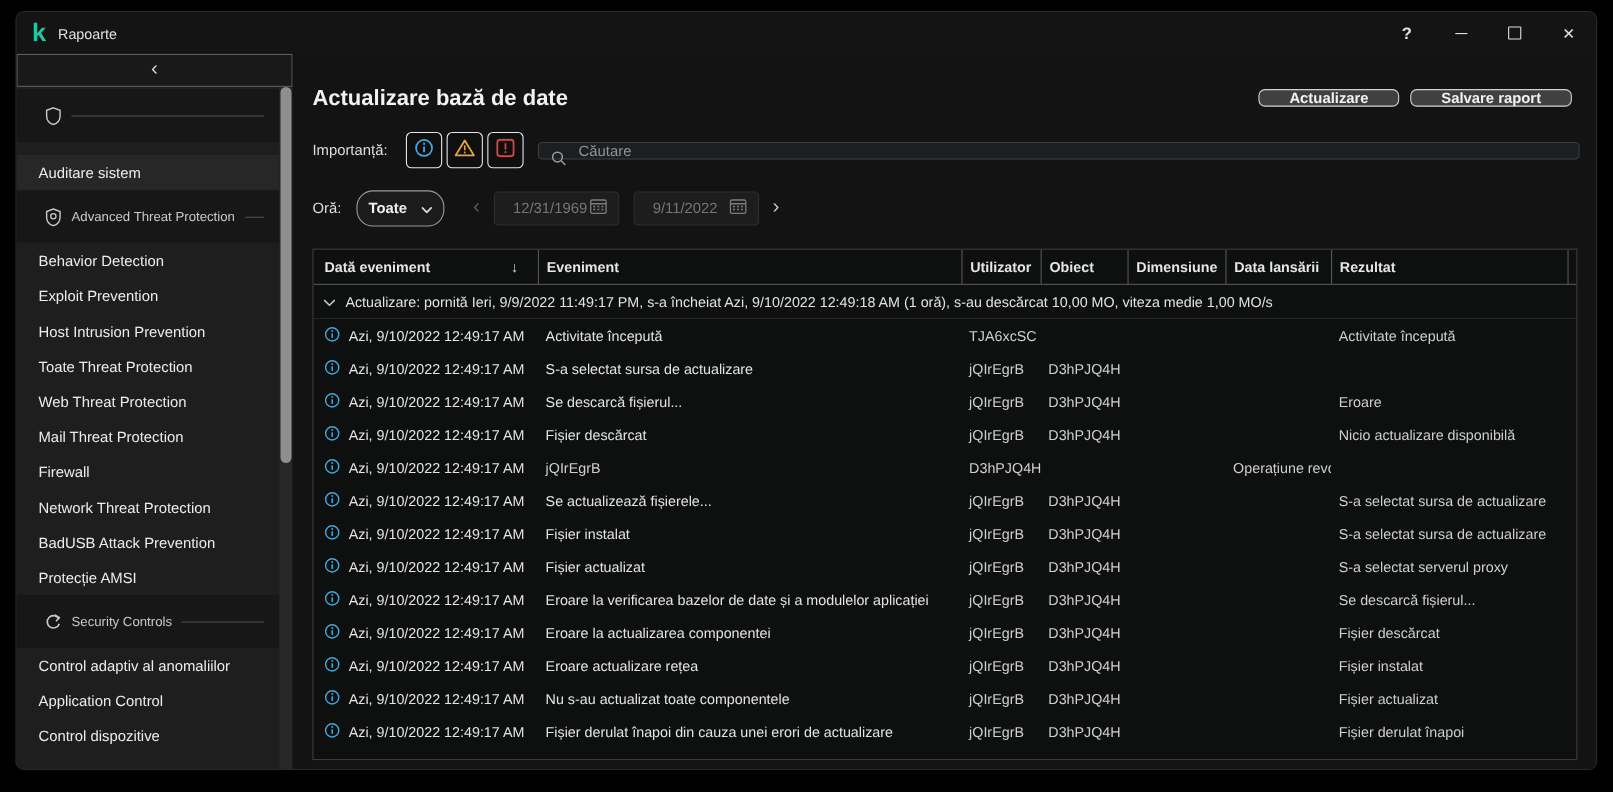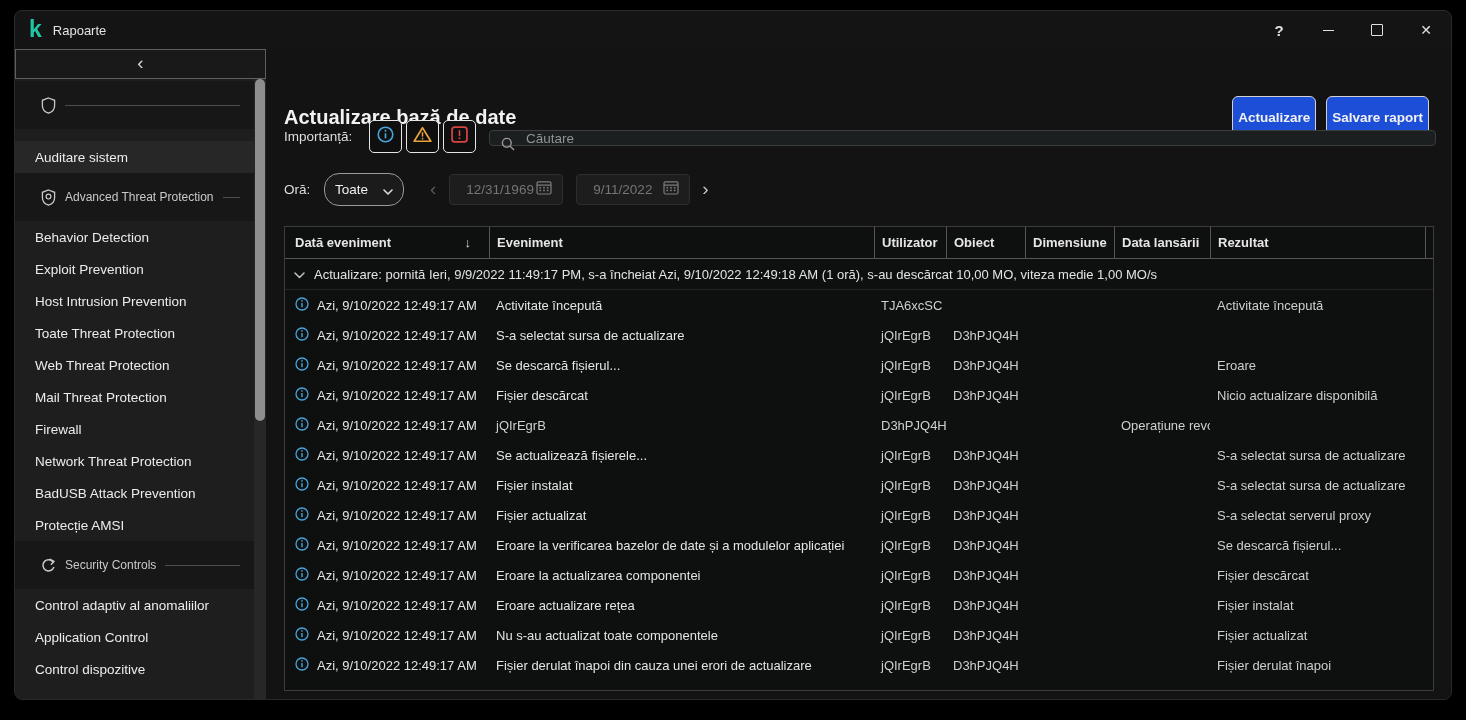--- a/index.html
+++ b/index.html
@@ -25,41 +25,41 @@
   .sb-ico{display:flex;align-items:center;}
   .sb-sec-label{color:#c9c9c9;font-size:12px;white-space:nowrap;}
   .sb-line{flex:1;height:1px;background:#4d4d4d;margin-right:14px;}
   .sb-item{height:32px;display:flex;align-items:center;padding-left:20px;cursor:default;}
   .sb-item.selected{background:#272727;margin-top:12px;}
   .sb-item-label{color:#ececec;font-size:13.5px;white-space:nowrap;}
   .sb-scroll{position:absolute;right:0;top:30px;bottom:0;width:12px;background:#272727;}
   .sb-thumb{position:absolute;left:1px;top:0;width:10px;height:342px;background:#8e8e8e;border-radius:5px;}
   
   .main{position:absolute;left:251px;top:38px;right:0;bottom:0;background:#131313;}
-  .main-header{position:absolute;left:18px;right:22px;top:25px;height:30px;display:flex;align-items:center;margin-top:28px;}
+  .main-header{position:absolute;left:18px;right:22px;top:25px;height:30px;display:flex;align-items:center;}
   .page-title{color:#f2f2f2;font-size:20px;font-weight:700;}
   .hdr-buttons{margin-left:auto;display:flex;gap:10px;}
-  .btn{height:43px;padding:0 5px;border:1px solid #d2d2d2;border-radius:6px;background:#1d4ed8;
+  .btn{height:16px;padding:0 27px;border:1px solid #d2d2d2;border-radius:6px;background:#404040;
     color:#f2f2f2;font-size:13.5px;font-weight:600;display:flex;align-items:center;cursor:default;}
   
   .filter-row{position:absolute;left:18px;right:15px;top:71px;height:33px;display:flex;align-items:center;}
   .flt-label{color:#dedede;font-size:13.5px;width:85px;}
   .imp-btns{display:flex;gap:4px;}
   .imp-btn{width:33px;height:33px;box-sizing:border-box;border:1px solid #e6e6e6;border-radius:5px;
     background:#0f0f0f;display:flex;align-items:center;justify-content:center;cursor:default;}
   .search-wrap{flex:1;margin-left:13px;position:relative;height:16px;}
   .search-wrap input{width:100%;height:100%;box-sizing:border-box;background:#1c1f20;border:1px solid #3a3e40;
     border-radius:4px;color:#cfcfcf;font-size:13.5px;padding:0 10px 0 36px;outline:none;font-family:inherit;}
   .search-wrap input::placeholder{color:#8f9496;}
   .search-ico{position:absolute;left:12px;top:8px;}
   
   .time-row{position:absolute;left:18px;top:124px;height:33px;display:flex;align-items:center;}
   .time-label{color:#dedede;font-size:13.5px;width:40px;}
   .dropdown{width:80px;height:33px;box-sizing:border-box;border:1px solid #9a9a9a;border-radius:15px;background:#1b1b1b;
-    display:flex;align-items:center;justify-content:space-between;padding:0 10px;cursor:default;}
+    display:flex;align-items:center;justify-content:space-between;padding:0 10px;cursor:default;font-weight:bold;}
   .dropdown .dd-val{color:#f0f0f0;font-size:13.5px;}
   .nav-chev{font-size:19px;line-height:1;margin-top:-2px;}
   .nav-chev.prev{color:#5a5a5a;margin-left:26px;}
   .nav-chev.next{color:#c6c6c6;margin-left:12px;}
   .date-box{width:114px;height:31px;box-sizing:border-box;background:#1d1d1d;border:1px solid #2e2e2e;border-radius:4px;
     display:flex;align-items:center;padding:0 10px 0 16px;margin-left:13px;cursor:default;}
   .date-box .date-val{color:#757575;font-size:13.5px;flex:1;}
   
   .tbl{position:absolute;left:18px;top:177px;width:1150px;height:465px;box-sizing:border-box;
     border:1px solid #3c3c3c;background:#0e0f0f;overflow:hidden;}

